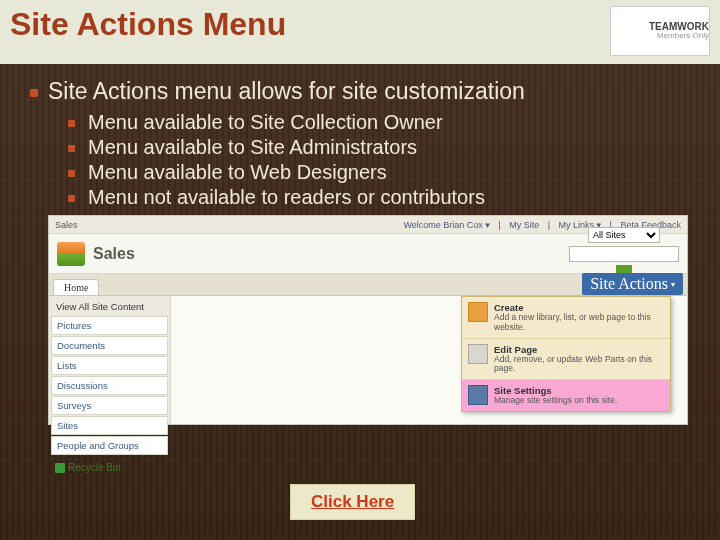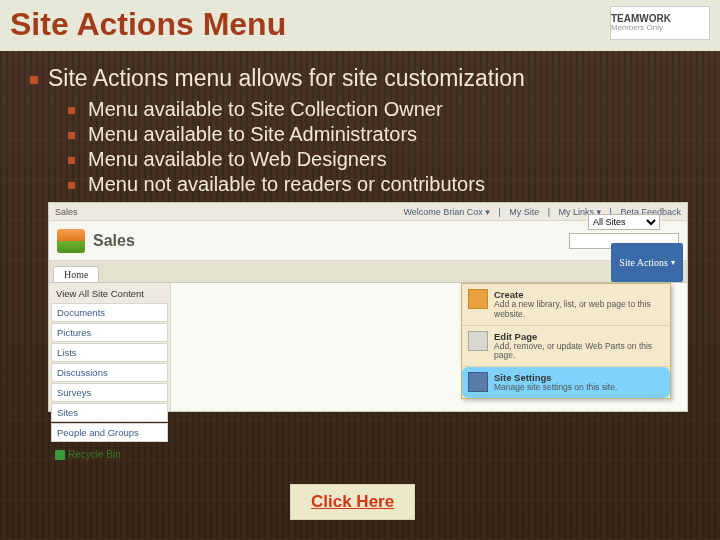--- a/index.html
+++ b/index.html
@@ -12,21 +12,21 @@
       repeating-linear-gradient(0deg, rgba(255,255,255,0.03) 0 1px, transparent 1px 40px),
       linear-gradient(#4a3426, #3a2618);
     position: relative;
   }
   .title-bar {
     background: #e8e8d8;
     padding: 6px 10px 8px 10px;
     display: flex; justify-content: space-between; align-items: flex-start;
   }
   .title-bar h1 { color: #a23c1a; font-size: 32px; font-weight: bold; }
-  .logo { width: 100px; height: 34px; background: #fff; border: 1px solid #ccc; font-size: 8px; color:#999; display:flex; flex-direction:column; align-items:flex-start; justify-content:center; line-height:1.1; }
+  .logo { width: 100px; height: 50px; background: #fff; border: 1px solid #ccc; font-size: 8px; color:#999; display:flex; flex-direction:column; align-items:flex-end; justify-content:center; line-height:1.1; }
   .logo .tw { font-weight:bold; color:#444; font-size:10px; }
 
   .content { padding: 14px 26px 0 30px; }
   ul.main { list-style: none; }
   ul.main > li { color: #f0e8d8; font-size: 23px; margin-bottom: 8px; position: relative; padding-left: 18px; }
   ul.main > li::before {
     content: ""; position: absolute; left: 0; top: 11px; width: 8px; height: 8px;
     background: #c05028; border-radius: 1px;
   }
   ul.sub { list-style: none; margin-top: 6px; }
@@ -59,38 +59,38 @@
   .sp-logo { width: 28px; height: 24px; background: linear-gradient(#f8a050,#e07820 50%,#70b030 50%,#50901c); border-radius:3px; }
   .sp-site-title { font-size: 16px; color:#5a5a50; font-weight:bold; flex:1; }
   .sp-search { display:flex; align-items:center; gap:3px;flex-direction:column; }
   .sp-search select, .sp-search input { font-size:9px; height:16px; border:1px solid #b8b8a8; background:#fff; }
   .sp-search select { width:72px; }
   .sp-search input { width:110px; }
   .sp-go { width:16px; height:16px; background:#5aa028; color:#fff; display:flex; align-items:center; justify-content:center; font-size:10px; }
 
   .sp-tabs-row { height: 22px; background:#e4e1d0; border-bottom:1px solid #c8c8bc; display:flex; align-items:flex-end; justify-content:space-between; padding:0 4px;font-family:Liberation Serif, serif; }
   .sp-tab { background:#fff; border:1px solid #c8c8bc; border-bottom:none; padding:2px 10px; font-size:10px; color:#333; border-radius:3px 3px 0 0; }
-  .sp-actions-btn { background:#3a6aa8; color:#fff; padding:14px 8px; font-size:10px; border-radius:2px; display:flex; align-items:center; gap:3px; }
+  .sp-actions-btn { background:#3a6aa8; color:#fff; padding:2px 8px; font-size:16px; border-radius:2px; display:flex; align-items:center; gap:3px; }
   .sp-actions-btn::after { content:"▾"; font-size:8px; }
 
   .sp-body { display:flex; height: calc(100% - 80px); }
   .sp-nav { width: 122px; background:#eceadf; border-right:1px solid #d8d6c8; padding:2px; }
   .sp-nav-item { background:#fff; border:1px solid #d8d6c8; margin-bottom:1px; padding:3px 5px; font-size:9.5px; color:#3a5a8a; }
   .sp-nav-item.head { background:#eceadf; border:none; font-weight:normal; color:#333; }
   .sp-recycle { margin-top:4px; display:flex; align-items:center; gap:3px; padding:3px 4px; color:#3a7a2a; }
   .sp-recycle .bin { width:10px; height:10px; background:#3a9a3a; border-radius:1px; }
 
   .sp-main { flex:1; position:relative; background:#fbfbf6; }
   .sp-dropdown {
     position:absolute; right:16px; top:0; width:210px;
     background:#f4eacb; border:1px solid #c8b878;
     box-shadow: 2px 2px 4px rgba(0,0,0,0.25);
   }
   .sp-dd-item { display:flex; gap:6px; padding:5px 6px; border-bottom:1px solid #e0d4a0; }
-  .sp-dd-item:last-child { border-bottom:none; background:#7dd3fc;border-radius:6px; }
+  .sp-dd-item:last-child { border-bottom:none; background:#f9a8d4; }
   .sp-dd-icon { width:20px; height:20px; background:#e8a040; border:1px solid #c88820; flex-shrink:0; }
   .sp-dd-icon.b { background:#d8d8d0; border-color:#a8a8a0; }
   .sp-dd-icon.c { background:#5a7aa8; border-color:#3a5a88; }
   .sp-dd-text .t { font-weight:bold; color:#333; font-size:9.5px; }
   .sp-dd-text .d { color:#555; font-size:8.5px; line-height:1.15; }
 
   .click-here {
     position:absolute; left: 290px; bottom: 20px;
     background:#ece8c8; border:1px solid #d8d4a8;
     padding: 7px 20px;
@@ -150,22 +150,22 @@
           </div>
           <div class="sp-tabs-row">
             <div class="sp-tab">Home</div>
             <div class="sp-actions-btn">
               <span>Site Actions</span>
             </div>
           </div>
           <div class="sp-body">
             <div class="sp-nav">
               <div class="sp-nav-item head">View All Site Content</div>
+              <div class="sp-nav-item">Pictures</div>
               <div class="sp-nav-item">Documents</div>
-              <div class="sp-nav-item">Pictures</div>
               <div class="sp-nav-item">Lists</div>
               <div class="sp-nav-item">Discussions</div>
               <div class="sp-nav-item">Surveys</div>
               <div class="sp-nav-item">Sites</div>
               <div class="sp-nav-item">People and Groups</div>
               <div class="sp-recycle">
                 <span class="bin"></span>
                 <span>Recycle Bin</span>
               </div>
             </div>

